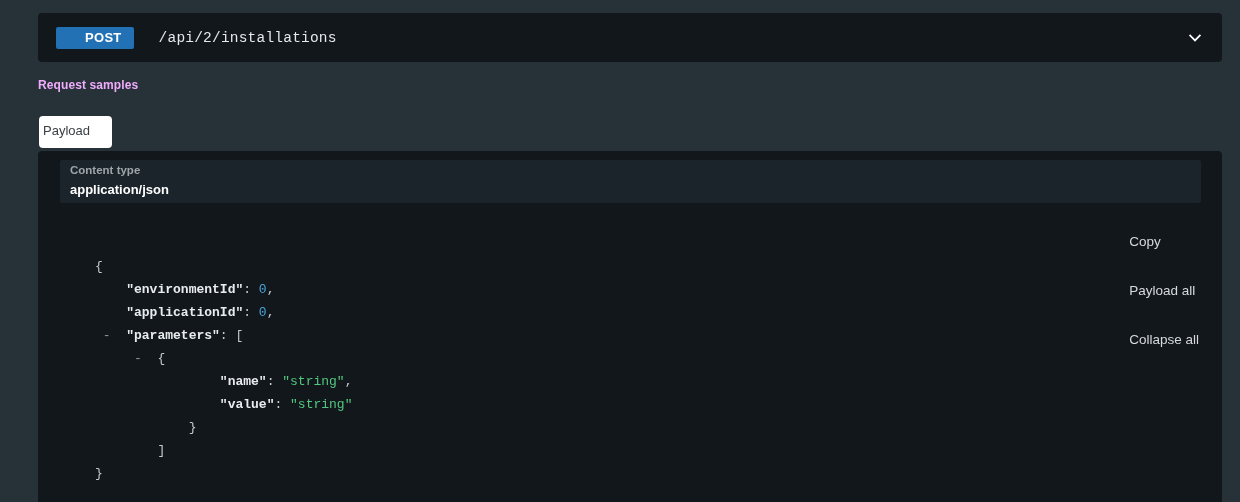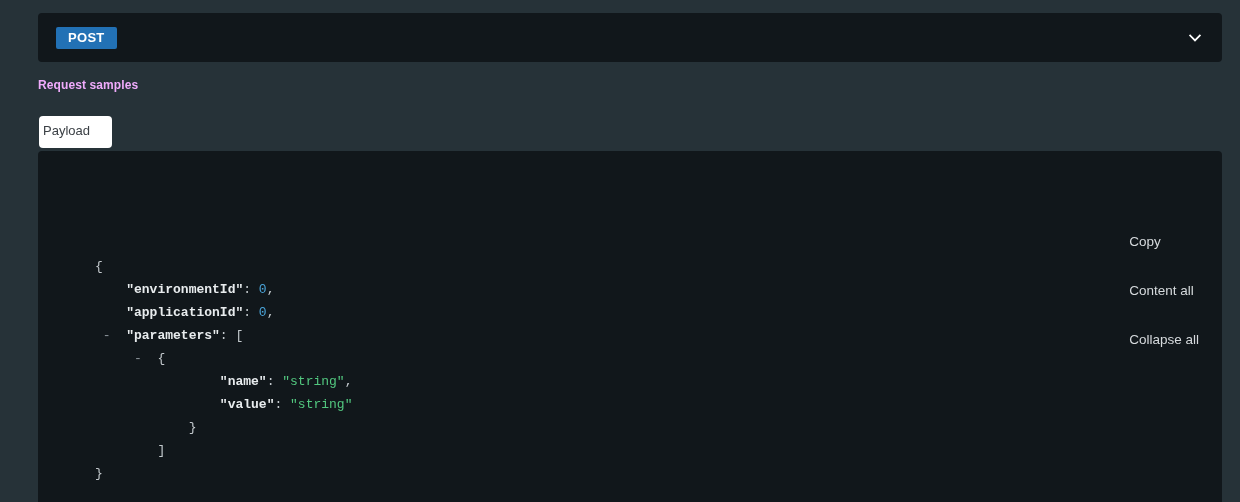--- a/index.html
+++ b/index.html
@@ -28,21 +28,21 @@
     align-items: center;
     cursor: pointer;
   }
   .method-badge {
     margin-left: 18px;
     background: #2271b5;
     color: #ffffff;
     font-size: 13px;
     font-weight: bold;
     letter-spacing: 0.3px;
-    padding: 4px 12px 5px 12px;
+    padding: 4px 12px 5px 29px;
     border-radius: 2px;
     line-height: 1;
     font-family: "Liberation Sans", sans-serif;
   }
   .endpoint-path {
     margin-left: 25px;
     color: #e6e9ea;
     font-family: "Liberation Mono", monospace;
     font-size: 14.5px;
     letter-spacing: 0.2px;
@@ -172,39 +172,44 @@
   .punc  { color: #c3c9cd; }
   .key   { color: #e8ecee; font-weight: bold; }
   .num   { color: #4aa4d8; }
   .str   { color: #52c77f; }
 </style>
 </head>
 <body>
 
 <div class="endpoint-bar">
   <span class="method-badge">POST</span>
+  <span class="endpoint-path">/api/2/installations</span>
   <span class="chevron">
     <svg width="16" height="16" viewBox="0 0 16 16" aria-hidden="true">
       <path d="M3.2 5.6 L8 10.4 L12.8 5.6" fill="none" stroke="#ffffff" stroke-width="1.8" stroke-linecap="square"></path>
     </svg>
   </span>
 </div>
 
 <div class="section-title">Request samples</div>
 
 <div class="tabs">
   <button class="tab">Payload</button>
 </div>
 
 <div class="sample-panel">
 
+  <div class="content-type-select">
+    <span class="ct-label">Content type</span>
+    <span class="ct-value">application/json</span>
+  </div>
 
   <div class="code-toolbar">
     <span class="tool-link">Copy</span>
-    <span class="tool-link">Content all</span>
+    <span class="tool-link">Payload all</span>
     <span class="tool-link">Collapse all</span>
   </div>
 
   <div class="code-body" id="code-body">
       <div class="code-line"><span></span><span class="punc">{</span></div>
       <div class="code-line"><span>    </span><span class="key">"environmentId"</span><span class="punc">: </span><span class="num">0</span><span class="punc">,</span></div>
       <div class="code-line"><span>    </span><span class="key">"applicationId"</span><span class="punc">: </span><span class="num">0</span><span class="punc">,</span></div>
       <div class="code-line"><span class="toggle" style="left: 64.82px;">-</span><span>    </span><span class="key">"parameters"</span><span class="punc">: [</span></div>
       <div class="code-line"><span class="toggle" style="left: 96.1px;">-</span><span>        </span><span class="punc">{</span></div>
       <div class="code-line"><span>                </span><span class="key">"name"</span><span class="punc">: </span><span class="str">"string"</span><span class="punc">,</span></div>

